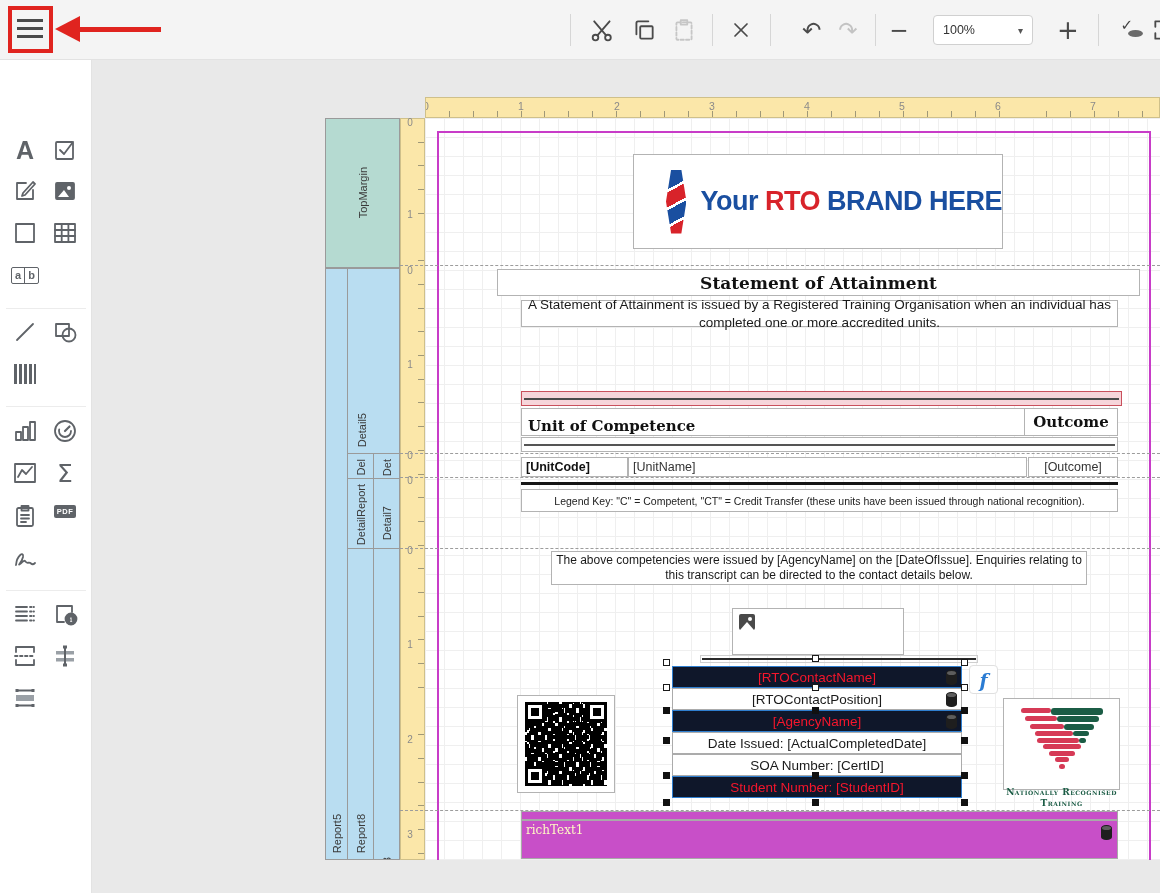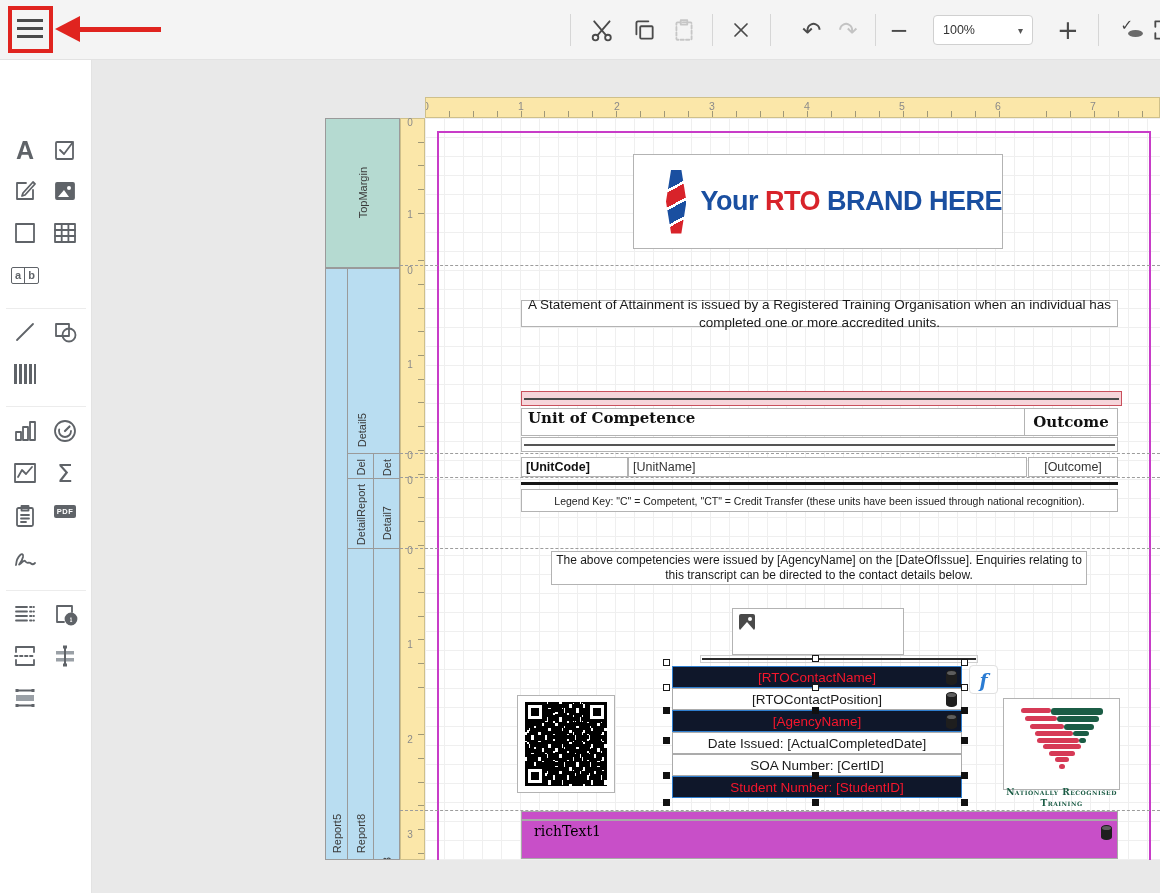--- a/index.html
+++ b/index.html
@@ -82,21 +82,21 @@
   .finder:before{content:"";position:absolute;left:3px;top:3px;width:8px;height:8px;background:#000}
 
   .nrow{display:flex;justify-content:center;gap:0;margin:1.5px 0}
   .nbar{height:5px;border-radius:3px}
   .nred{background:#d63a56}
   .ngrn{background:#1b5c45}
   .nrt-cap{font-family:"DejaVu Serif",serif;font-weight:bold;font-variant:small-caps;color:#1b5c45;font-size:9px;text-align:center;line-height:1.3;letter-spacing:.5px}
 
   .richstrip{position:absolute;left:521px;top:811px;width:597px;height:9px;background:#c84fc8;border:1px solid #a9a9a9;z-index:13}
   .richbox{position:absolute;left:521px;top:820px;width:597px;height:39px;background:#c84fc8;border:1px solid #a9a9a9;z-index:13}
-  .richbox .rtl{position:absolute;left:12px;top:2px;font-family:"DejaVu Serif",serif;font-size:14px;color:#000000}
+  .richbox .rtl{position:absolute;left:4px;top:2px;font-family:"DejaVu Serif",serif;font-size:12px;color:#fef9c3}
   .picmini{width:16px;height:16px;background:#4a4a4a;border-radius:2px;position:relative;overflow:hidden}
   .picmini:before{content:"";position:absolute;right:3px;top:3px;width:4px;height:4px;border-radius:50%;background:#fff}
   .picmini:after{content:"";position:absolute;left:1px;bottom:0;width:0;height:0;border-left:7px solid transparent;border-right:7px solid transparent;border-bottom:8px solid #fff}
 </style>
 </head>
 <body>
 
 <div id="app">
 
   <div class="toolbar">
@@ -388,32 +388,35 @@
 
   <div class="rel" style="left:633px;top:154px;width:370px;height:95px;display:flex;align-items:center">
     <div style="width:60px;height:64px;margin-left:32px;clip-path:polygon(25% 0,75% 0,100% 50%,75% 100%,25% 100%,0 50%);background:linear-gradient(152deg,#1a4fa0 0 27%,#fff 27% 31%,#d8232a 31% 51%,#fff 51% 55%,#1a4fa0 55% 75%,#fff 75% 79%,#d8232a 79% 100%)"></div>
     <div style="font-size:27px;font-weight:bold;margin-left:14px;letter-spacing:-.5px;white-space:nowrap">
       <span style="color:#1a4fa0">Your</span>
       <span style="color:#d8232a">RTO</span>
       <span style="color:#1a4fa0">BRAND HERE</span>
     </div>
   </div>
 
+  <div class="rel ctext serifb" style="left:497px;top:269px;width:643px;height:27px;font-size:17px;color:#111">
+      <span>Statement of Attainment</span>
+    </div>
 
   <div class="rel ctext" style="left:521px;top:300px;width:597px;height:27px;font-size:13.5px;color:#1a1a1a;line-height:1.3">
       <span>A Statement of Attainment is issued by a Registered Training Organisation when an individual has completed one or more accredited units.</span>
     </div>
 
 
   <div class="rel pink" style="left:521px;top:391px;width:601px;height:15px">
     <div style="position:absolute;left:2px;right:2px;top:6px;height:2px;background:#4a4a4a"></div>
   </div>
 
   <div class="rel" style="left:521px;top:408px;width:597px;height:28px;display:flex">
-    <div class="serifb" style="flex:1;font-size:15px;color:#111;display:flex;align-items:flex-start;padding-left:6px;border-right:1px solid #b3b3b3">
+    <div class="serifb" style="flex:1;font-size:15px;color:#111;display:flex;align-items:flex-end;padding-left:6px;border-right:1px solid #b3b3b3">
         <span>Unit of Competence</span>
       </div>
     <div class="serifb ctext" style="width:92px;font-size:15px;color:#111">
         <span>Outcome</span>
       </div>
   </div>
 
   <div class="rel" style="left:521px;top:437px;width:597px;height:15px">
     <div style="position:absolute;left:2px;right:2px;top:6px;height:2px;background:#555"></div>
   </div>

